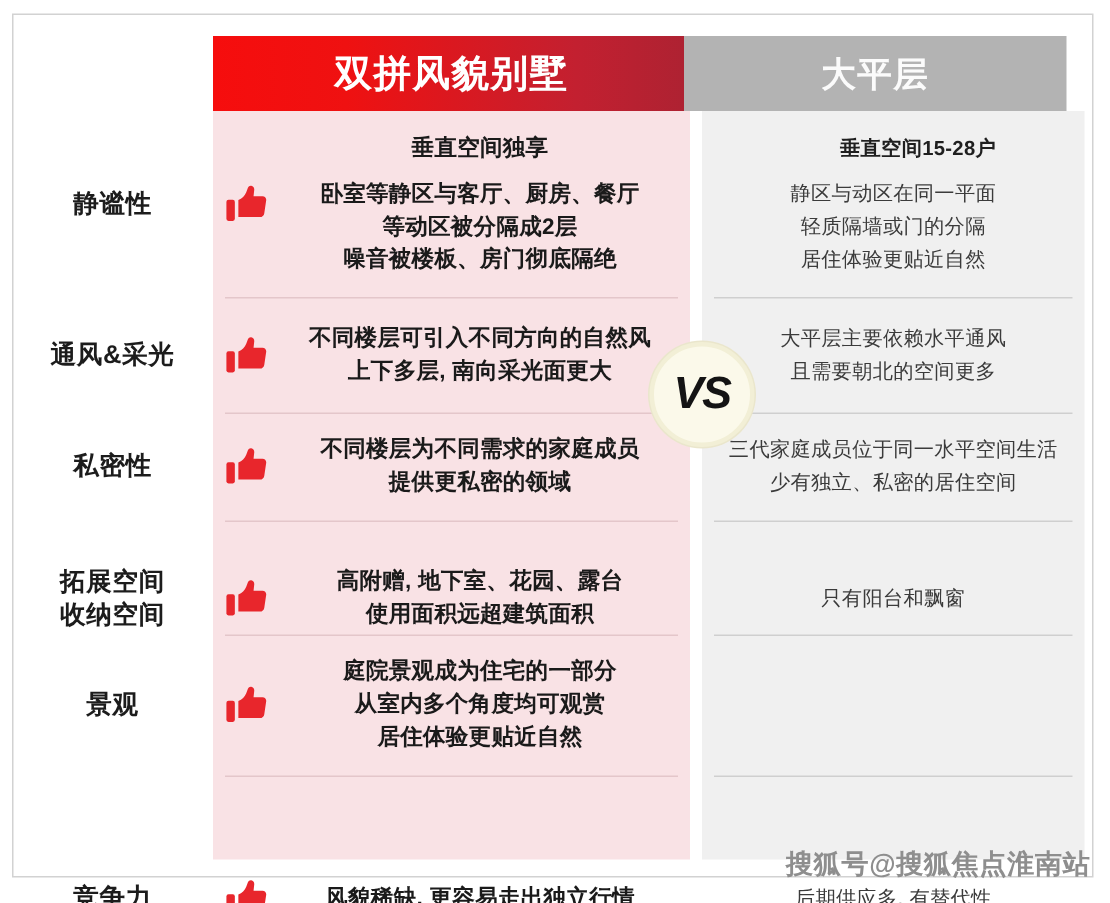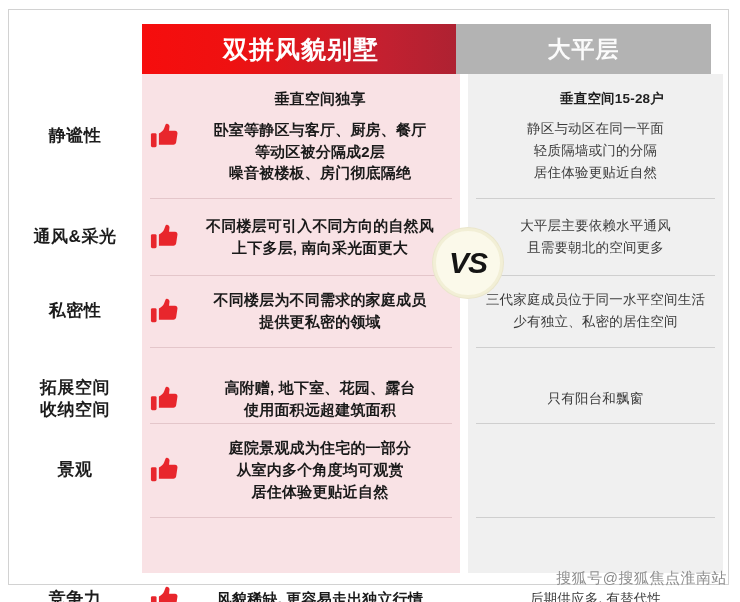--- a/index.html
+++ b/index.html
@@ -213,24 +213,24 @@
     color: #141414;
     letter-spacing: -1px;
     line-height: 1;
   }
 
   
   #watermark {
     position: absolute;
     right: 13px;
     bottom: 14px;
-    font-size: 15px;
+    font-size: 18px;
     color: #8e8e8e;
     letter-spacing: 0.5px;
-    font-weight: normal;
+    font-weight: bold;
     z-index: 50;
     white-space: nowrap;
   }
 </style>
 </head>
 <body>
 
 <div id="page">
   <div id="frame"></div>
 

